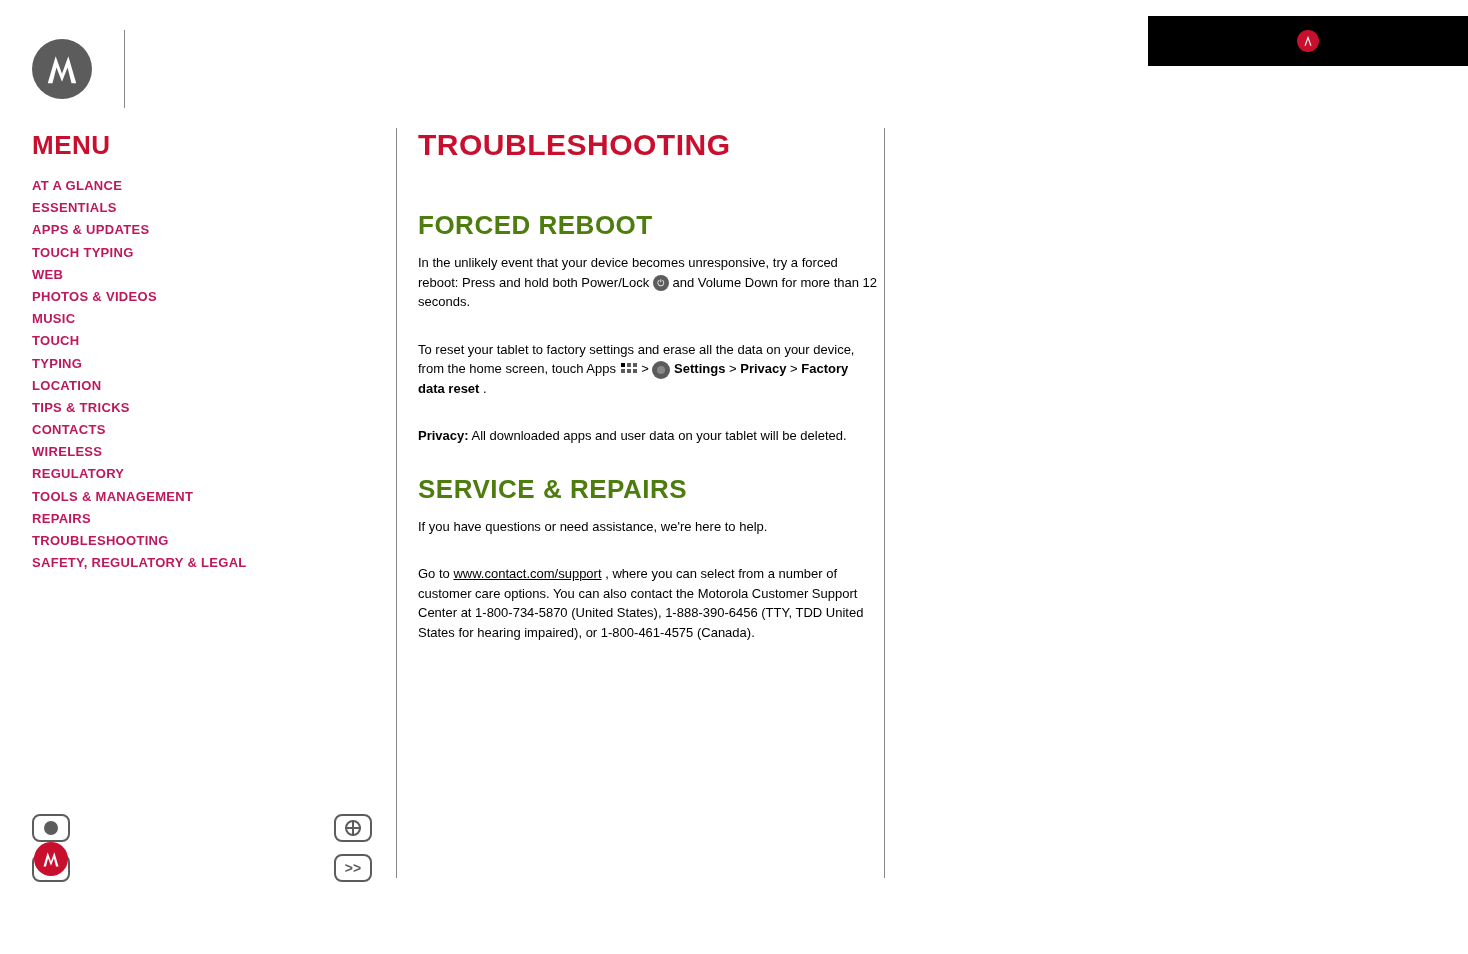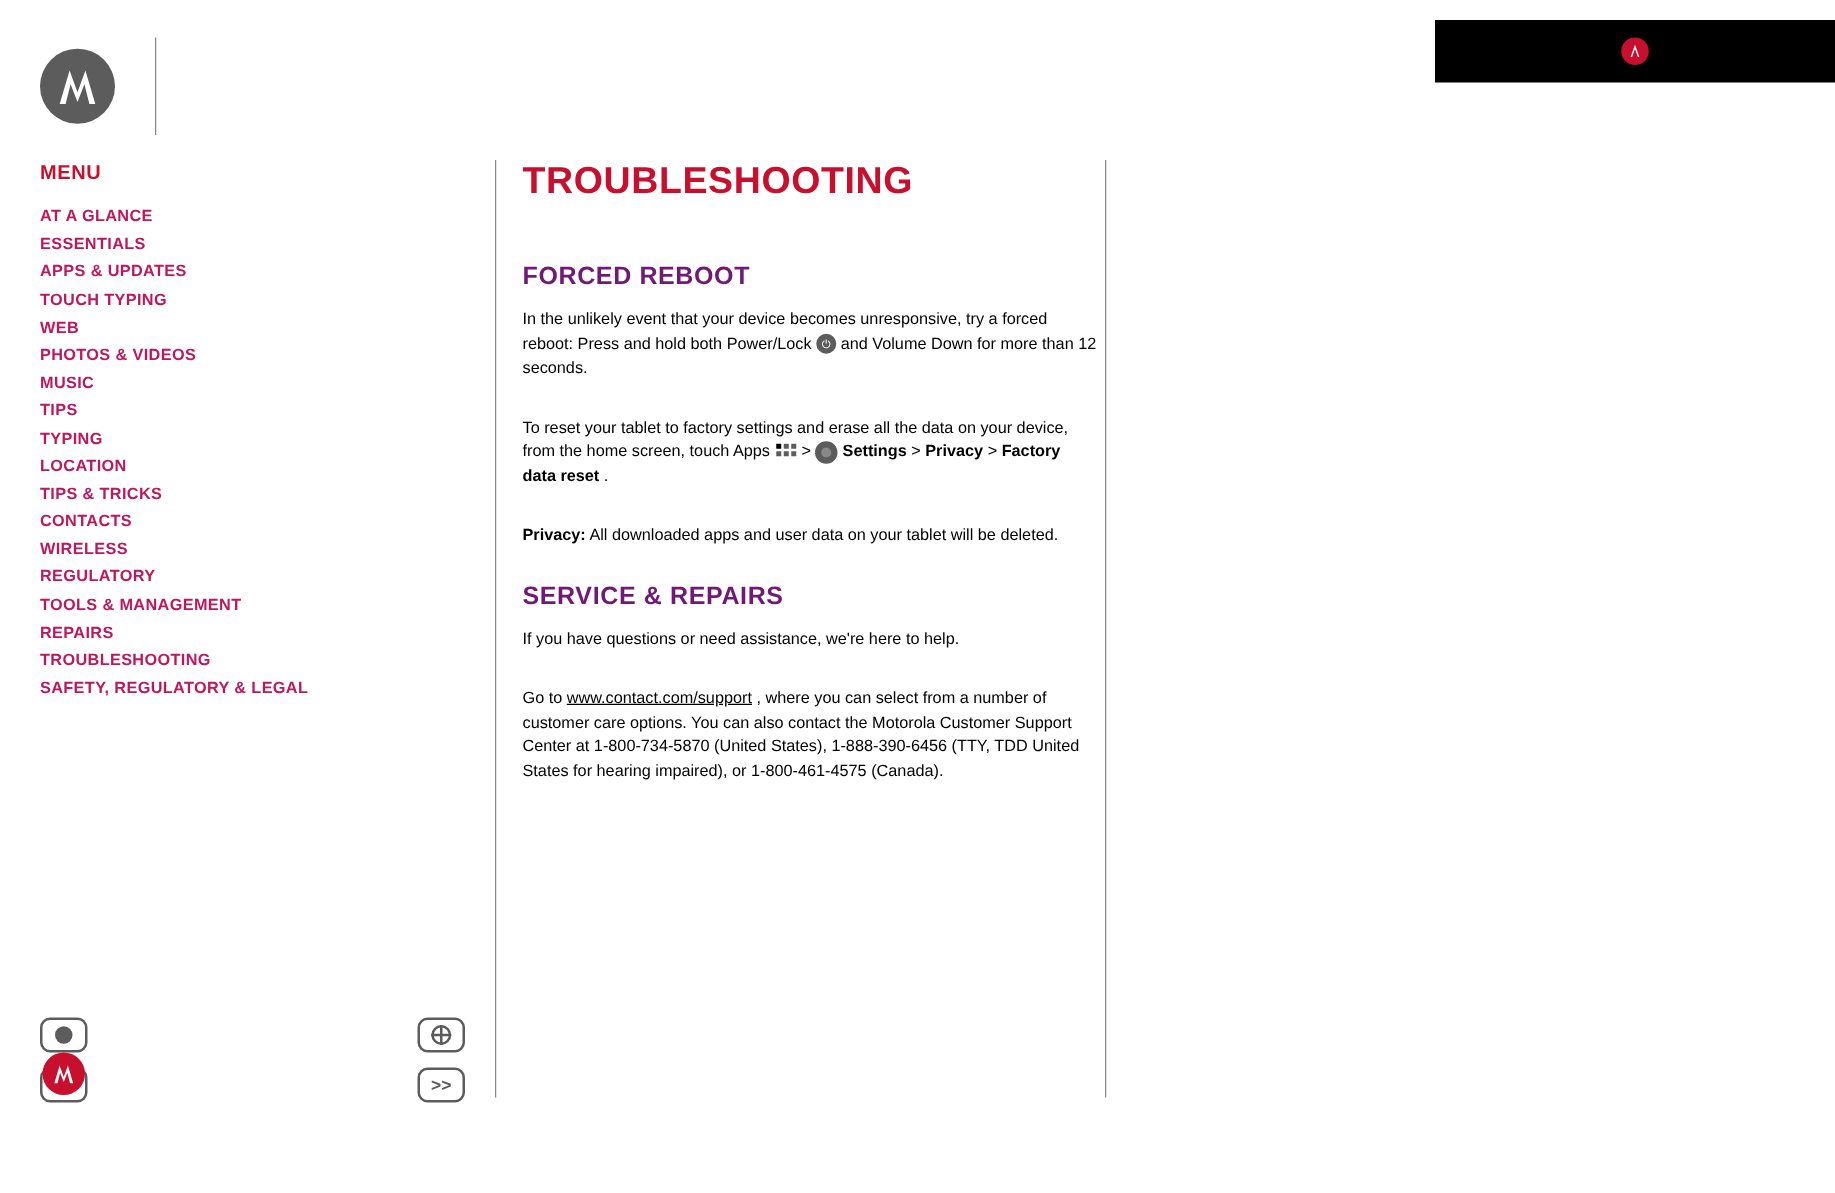--- a/index.html
+++ b/index.html
@@ -66,21 +66,21 @@
       margin-left: 32px;
     }
     .sidebar {
       position: absolute;
       top: 130px;
       left: 32px;
       width: 340px;
     }
     .sidebar h2 {
       color: #c8102e;
-      font-size: 16px;
+      font-size: 26px;
       font-weight: 800;
       letter-spacing: 0.5px;
       margin-bottom: 16px;
     }
     .sidebar ul {
       list-style: none;
     }
     .sidebar li {
       color: #be185d;
       font-size: 13px;
@@ -105,22 +105,22 @@
       width: 460px;
     }
     .content h1 {
       color: #c8102e;
       font-size: 30px;
       font-weight: 800;
       letter-spacing: 0.5px;
       margin-bottom: 48px;
     }
     .content h3 {
-      color: #701a75;
-      font-size: 20px;
+      color: #4d7c0f;
+      font-size: 26px;
       font-weight: 800;
       letter-spacing: 0.5px;
       margin-bottom: 12px;
     }
     .content p {
       color: #000000;
       font-size: 13px;
       line-height: 1.5;
       margin-bottom: 28px;
     }
@@ -265,21 +265,21 @@
 <div class="sidebar">
   <h2>MENU</h2>
   <ul>
     <li>AT A GLANCE</li>
     <li>ESSENTIALS</li>
     <li>APPS &amp; UPDATES</li>
     <li>TOUCH TYPING</li>
     <li>WEB</li>
     <li>PHOTOS &amp; VIDEOS</li>
     <li>MUSIC</li>
-    <li>TIPS</li>
+    <li>TOUCH</li>
     <li>TYPING</li>
     <li>LOCATION</li>
     <li>TIPS &amp; TRICKS</li>
     <li>CONTACTS</li>
     <li>WIRELESS</li>
     <li>REGULATORY</li>
     <li>TOOLS &amp; MANAGEMENT</li>
     <li>REPAIRS</li>
     <li>TROUBLESHOOTING</li>
     <li>SAFETY, REGULATORY &amp; LEGAL</li>

